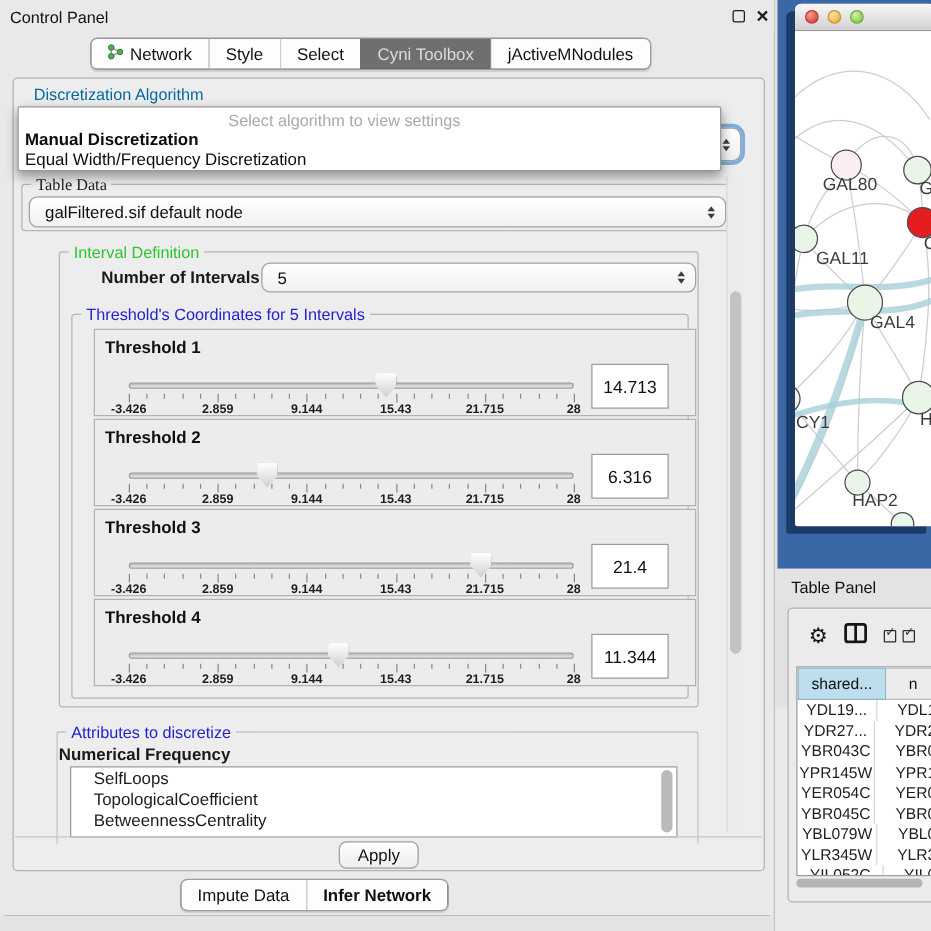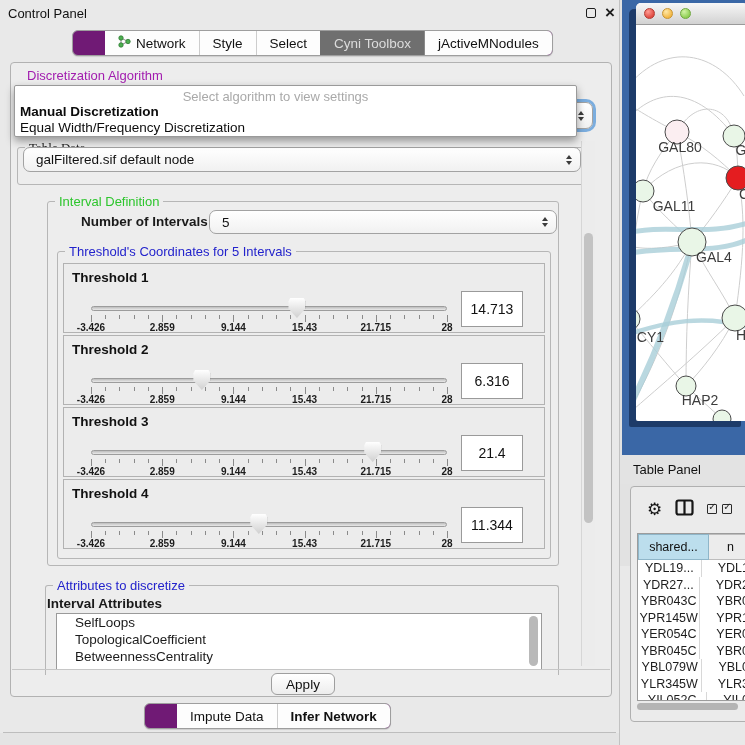--- a/index.html
+++ b/index.html
@@ -9,60 +9,60 @@
 
   
   .control-panel { position:absolute; left:0; top:0; width:620px; height:745px; background:#e9e9e9; border-right:1px solid #c2c2c2; }
   .cp-titlebar { position:absolute; left:0; top:0; width:100%; height:26px; display:flex; align-items:center; background:#e9e9e9; }
   .cp-title { font-size:13px; margin-left:8px; color:#111; }
   .cp-title-icons { position:absolute; right:4px; top:0; height:26px; display:flex; align-items:center; gap:9px; }
   .float-btn { width:10px; height:10px; border:1.6px solid #1d1d1d; border-radius:2px; }
   .close-btn { font-size:17px; font-weight:bold; color:#1d1d1d; line-height:10px; }
 
   
-  .segbar { position:absolute; display:flex; border:1px solid #9e9e9e; border-radius:6px; overflow:hidden; background:#701a75; box-shadow:0 1px 1px rgba(0,0,0,.12);padding-left:32px; }
+  .segbar { position:absolute; display:flex; border:1px solid #9e9e9e; border-radius:6px; overflow:hidden; background:#701a75; box-shadow:0 1px 1px rgba(0,0,0,.12); }
   .seg { display:flex; align-items:center; gap:5px; padding:0 13px; height:24px; font-size:13.5px; background:#fdfdfd; color:#111; white-space:nowrap; cursor:default; }
   .seg:not(:first-child) { border-left:1px solid #cdcdcd; }
   .seg.selected { background:#6f6f6f; color:#dcdcdc; border-left-color:#6f6f6f; }
   .seg.selected + .seg { border-left-color:#8a8a8a; }
   .top-tabs { left:72px; top:30px; }
   .bottom-tabs { left:144px; top:703px; }
 
   .cp-bottom-line { position:absolute; left:3px; right:3px; top:732px; height:1px; background:#bdbdbd; }
   .cp-bottom-strip { position:absolute; left:0; top:733px; width:100%; height:12px; background:#e4e4e4; }
 
   
   .main { position:absolute; left:10px; top:62px; width:602px; height:635px; background:#ededed; border:1px solid #b2b2b2; border-radius:4px; }
 
   .groupbox { position:absolute; border:1px solid #b6b6b6; border-radius:3px; }
   .grouplabel { position:absolute; top:-8px; left:7px; background:#ededed; padding:0 4px; font-size:13px; white-space:nowrap; }
   .lab-green { color:#2dc52d; }
   .lab-blue  { color:#2323cc; }
   .lab-dark  { color:#222;font-family:Liberation Serif, serif; }
-  .lab-faint { color:#a21caf; }
+  .lab-faint { color:#0369a1; }
 
   .combo { position:absolute; background:linear-gradient(#ffffff,#f1f1f1); border:1px solid #a2a2a2; border-radius:7px; display:flex; align-items:center; font-size:13.5px; color:#111; padding-left:12px; }
   .combo .stepper { position:absolute; right:8px; top:50%; transform:translateY(-50%); display:flex; flex-direction:column; gap:2px; }
   .arrow-up   { width:0; height:0; border-left:3.5px solid transparent; border-right:3.5px solid transparent; border-bottom:4.5px solid #3c3c3c; }
   .arrow-down { width:0; height:0; border-left:3.5px solid transparent; border-right:3.5px solid transparent; border-top:4.5px solid #3c3c3c; }
   .combo.focused { box-shadow:0 0 0 3px #7badde; }
 
   
   .popup { position:absolute; left:3px; top:22px; width:563px; height:52px; background:#fff; border:1px solid #9a9a9a; border-radius:2px; box-shadow:0 4px 9px rgba(0,0,0,.38); z-index:6; }
   .popup-placeholder { position:absolute; left:0; right:40px; top:3px; text-align:center; font-size:13px; color:#a9a9a9; }
   .popup-opt { position:absolute; left:5px; font-size:13.5px; color:#0c0c0c; white-space:nowrap; }
   .popup-opt.b { top:18px; font-weight:bold; }
   .popup-opt.n { top:34px; }
 
   
   .v-scroll { position:absolute; top:78px; bottom:30px; right:16px; width:14px; background:#ececec; border-left:1px solid #d6d6d6; }
   .v-scroll .thumb { position:absolute; left:2px; width:9px; top:92px; height:290px; background:#c3c3c3; border-radius:5px; }
 
   
-  .th-stack { position:absolute; left:52px; top:200px; width:482px; }
+  .th-stack { position:absolute; left:64px; top:200px; width:482px; }
   .threshold-row { position:relative; width:482px; height:70px; border:1px solid #b2b2b2; background:#ececec; margin-bottom:2px; }
   .th-label { position:absolute; left:8px; top:6px; font-size:13.5px; font-weight:bold; color:#111; }
   .th-slider { position:absolute; left:0; top:0; width:395px; height:70px; }
   .track { position:absolute; left:27px; top:42px; width:356px; height:5px; border-radius:3px; background:linear-gradient(#bdbdbd,#e9e9e9); border:1px solid #9c9c9c; }
   .tick { position:absolute; width:1px; background:#8a8a8a; top:51px; height:4px; }
   .tick.major { height:7px; }
   .ticklabel { position:absolute; top:58px; width:50px; text-align:center; font-size:10px; font-weight:bold; color:#1c1c1c; }
   .handle { position:absolute; top:34px; width:17px; height:20px; background:linear-gradient(#ffffff,#d0d0d0); clip-path:polygon(10% 0,90% 0,100% 16%,100% 52%,50% 100%,0 52%,0 16%); filter:drop-shadow(0 0 1px #777); }
   .th-value { position:absolute; left:397px; top:27px; width:62px; height:36px; background:#fff; border:1px solid #9a9a9a; display:flex; align-items:center; justify-content:center; font-size:14px; color:#111; }
 
@@ -159,21 +159,21 @@
 
       <div class="popup">
         <div class="popup-placeholder">Select algorithm to view settings</div>
         <div class="popup-opt b">Manual Discretization</div>
         <div class="popup-opt n">Equal Width/Frequency Discretization</div>
       </div>
 
       <div class="groupbox" style="left:6px; top:84px; width:568px; height:38px;">
         <span class="grouplabel lab-dark">Table Data</span>
       </div>
-      <div class="combo" style="left:12px; top:84px; width:558px; height:25px;">
+      <div class="combo" style="left:12px; top:94px; width:558px; height:25px;">
         <span>galFiltered.sif default node</span>
         <span class="stepper">
             <span class="arrow-up"></span>
             <span class="arrow-down"></span>
           </span>
       </div>
 
       <div class="groupbox" style="left:36px; top:138px; width:512px; height:365px;">
         <span class="grouplabel lab-green">Interval Definition</span>
       </div>
@@ -363,21 +363,21 @@
               </div>
       <div class="handle" style="left: 186.318px;"></div>
     </div>
     <div class="th-value">11.344</div>
   </div>
         </div>
 
       <div class="groupbox" style="left:34px; top:522px; width:514px; height:90px; border-bottom:none; border-radius:3px 3px 0 0;">
         <span class="grouplabel lab-blue">Attributes to discretize</span>
       </div>
-      <span style="position:absolute; left:36px; top:533px; font-size:13.5px; font-weight:bold;">Interval Attributes</span>
+      <span style="position:absolute; left:36px; top:533px; font-size:13.5px; font-weight:bold;">Numerical Frequency</span>
       <div class="attr-list" id="attr-list">
 
       <div class="attr-item">SelfLoops</div>
           <div class="attr-item">TopologicalCoefficient</div>
           <div class="attr-item">BetweennessCentrality</div>
           <div class="attr-scroll"></div>
         </div>
 
       <div class="apply-bar-line"></div>
       <button class="apply-btn">Apply</button>

